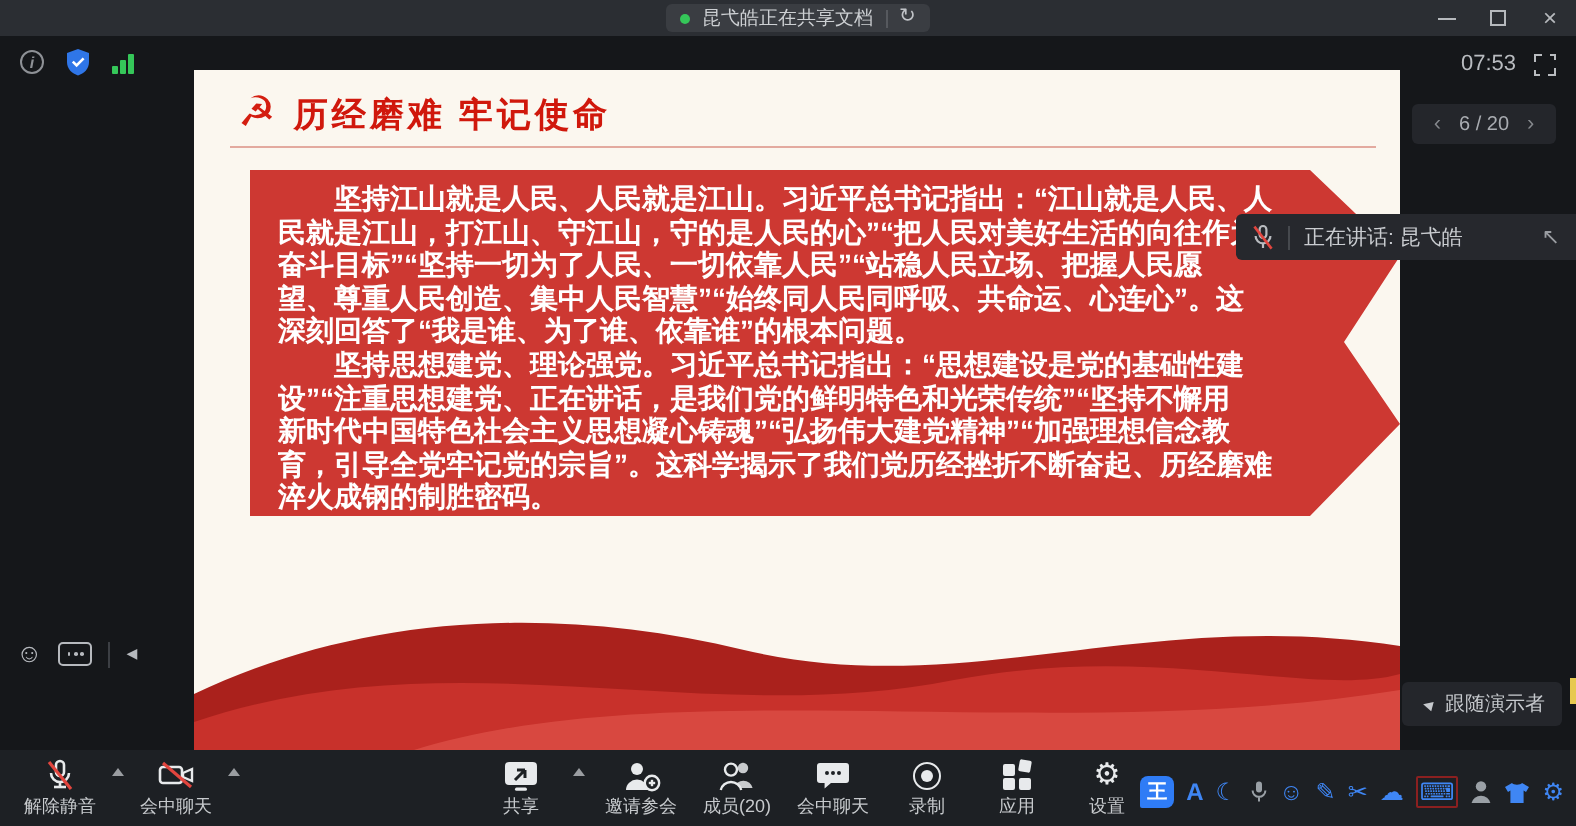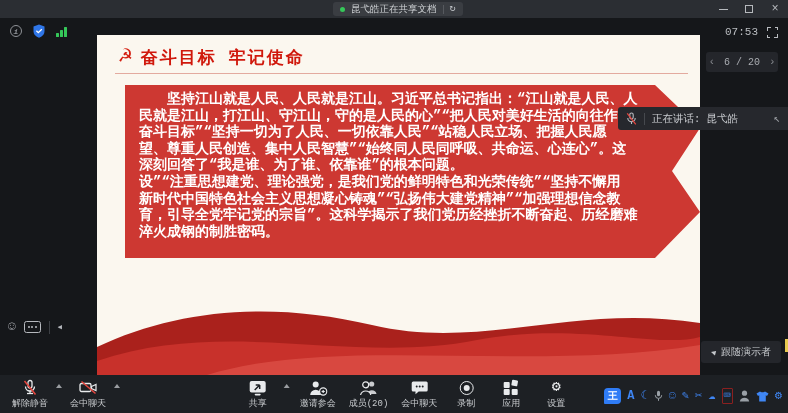--- a/index.html
+++ b/index.html
@@ -1,18 +1,18 @@
 <!DOCTYPE html>
 <html><head>
 <meta charset="utf-8">
 <style>
   * { margin:0; padding:0; box-sizing:border-box; }
   html,body { background:#0d0e10; }
   body { font-family:"Liberation Sans","DejaVu Sans",sans-serif; }
-  #screen { position:relative; width:788px; height:413px; background:#15171a; overflow:hidden;font-family:Liberation Mono, monospace; }
+  #screen { position:relative; width:788px; height:413px; background:#15171a; overflow:hidden; }
 
   
   .titlebar { position:absolute; top:0; left:0; width:788px; height:18px; background:#2b2e33; }
   .share-pill { position:absolute; left:333px; top:2px; height:14px; display:flex; align-items:center; gap:6px;
                 background:#3a3d42; border-radius:3px; padding:0 7px; }
   .share-dot { width:5px; height:5px; border-radius:50%; background:#35c759; }
   .share-text { font-size:9.5px; color:#cdd0d3; white-space:nowrap; }
   .pill-div { width:1px; height:9px; background:#56595e; }
   .refresh { font-size:10px; color:#c0c3c7; line-height:14px; cursor:default; }
   .win-controls { position:absolute; right:0; top:0; height:18px; display:flex; }
@@ -139,32 +139,33 @@
     <span>07:53</span>
     <span class="fs-icon">
         <span class="c2"></span>
         <span class="c3"></span>
       </span>
   </div>
 
   <div class="slide">
     <div class="slide-head">
       <span class="emblem">☭</span>
-      <span class="slide-title">奋斗目标  牢记使命</span>
+      <span class="slide-title">历经磨难  牢记使命</span>
     </div>
     <div class="title-rule"></div>
 
     <div class="banner">
       <div class="banner-text">
         <div>　　坚持江山就是人民、人民就是江山。习近平总书记指出：“江山就是人民、人</div>
         <div>民就是江山，打江山、守江山，守的是人民的心”“把人民对美好生活的向往作为</div>
         <div>奋斗目标”“坚持一切为了人民、一切依靠人民”“站稳人民立场、把握人民愿</div>
         <div>望、尊重人民创造、集中人民智慧”“始终同人民同呼吸、共命运、心连心”。这</div>
         <div>深刻回答了“我是谁、为了谁、依靠谁”的根本问题。</div>
-        <div>设”“注重思想建党、理论强党，是我们党的鲜明特色和光荣传统”“坚持不懈用</div>
+        <div>　　坚持思想建党、理论强党。习近平总书记指出：“思想建设是党的基础性建</div>
+        <div>设”“注重思想建党、正在讲话，是我们党的鲜明特色和光荣传统”“坚持不懈用</div>
         <div>新时代中国特色社会主义思想凝心铸魂”“弘扬伟大建党精神”“加强理想信念教</div>
         <div>育，引导全党牢记党的宗旨”。这科学揭示了我们党历经挫折不断奋起、历经磨难</div>
         <div>淬火成钢的制胜密码。</div>
       </div>
     </div>
 
     <svg class="wave" viewBox="0 0 603 98" preserveAspectRatio="none">
       <path d="M0,86 C55,50 115,36 185,42 C135,58 55,74 0,96 Z" fill="#e2574d"></path>
       <path d="M0,98 L0,70 C80,32 175,24 275,48 C385,74 475,26 603,46 L603,98 Z" fill="#aa211c"></path>
       <path d="M0,98 L0,84 C130,40 255,88 380,63 C480,44 560,72 603,60 L603,98 Z" fill="#c8312b"></path>

